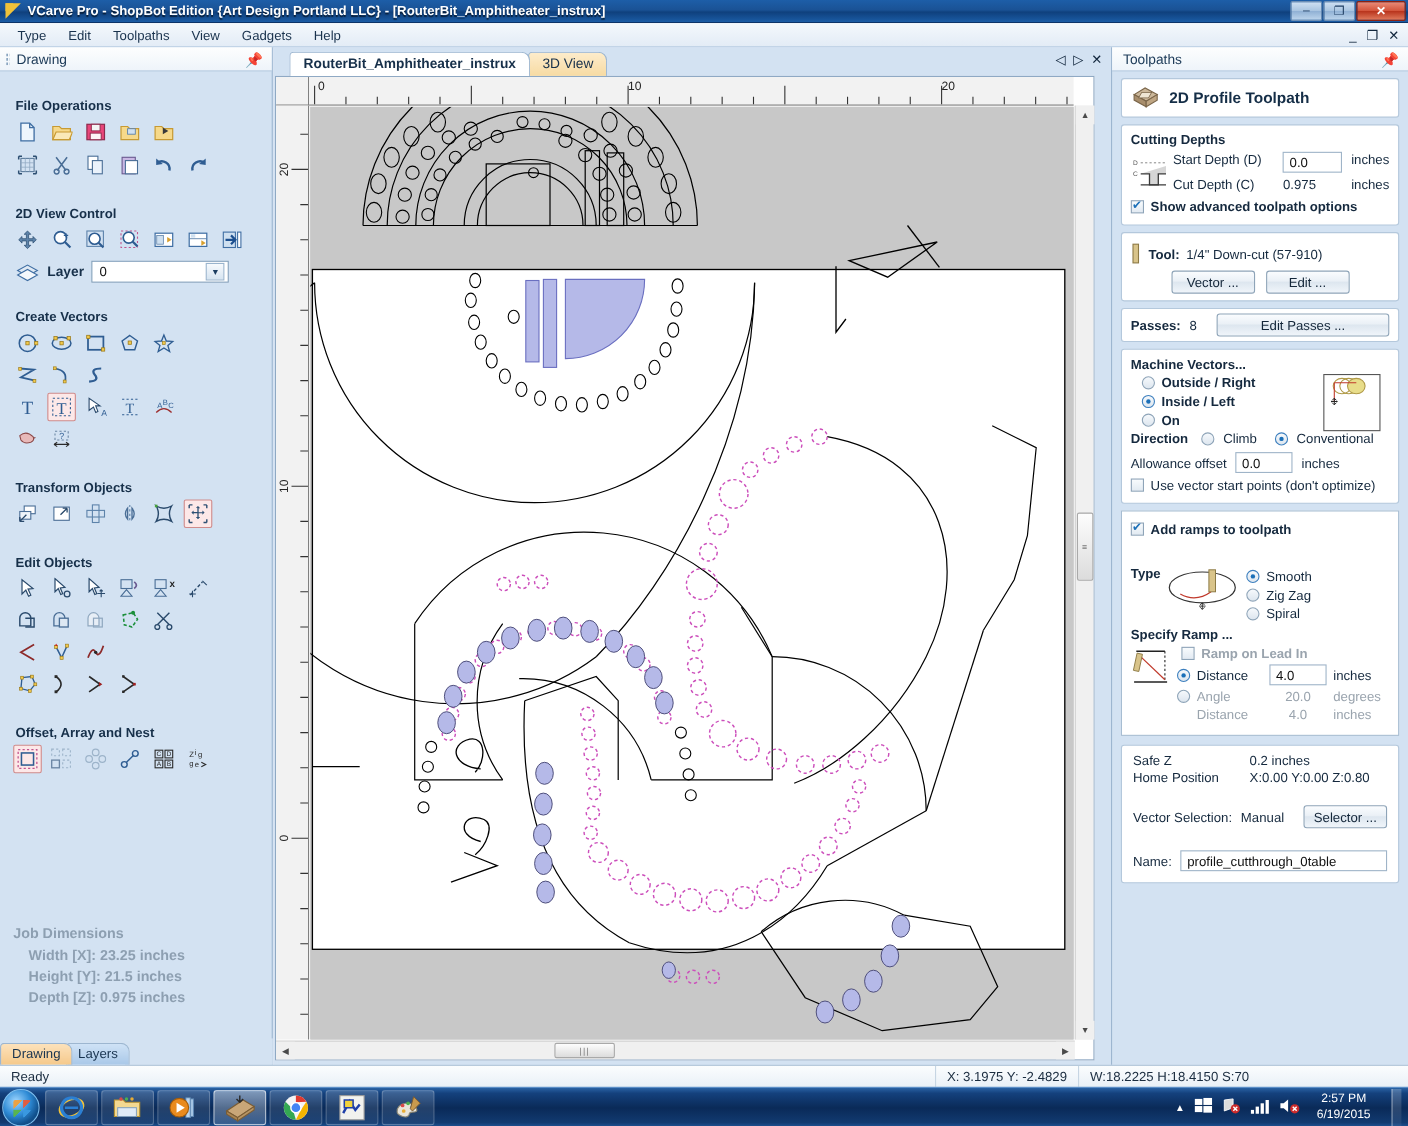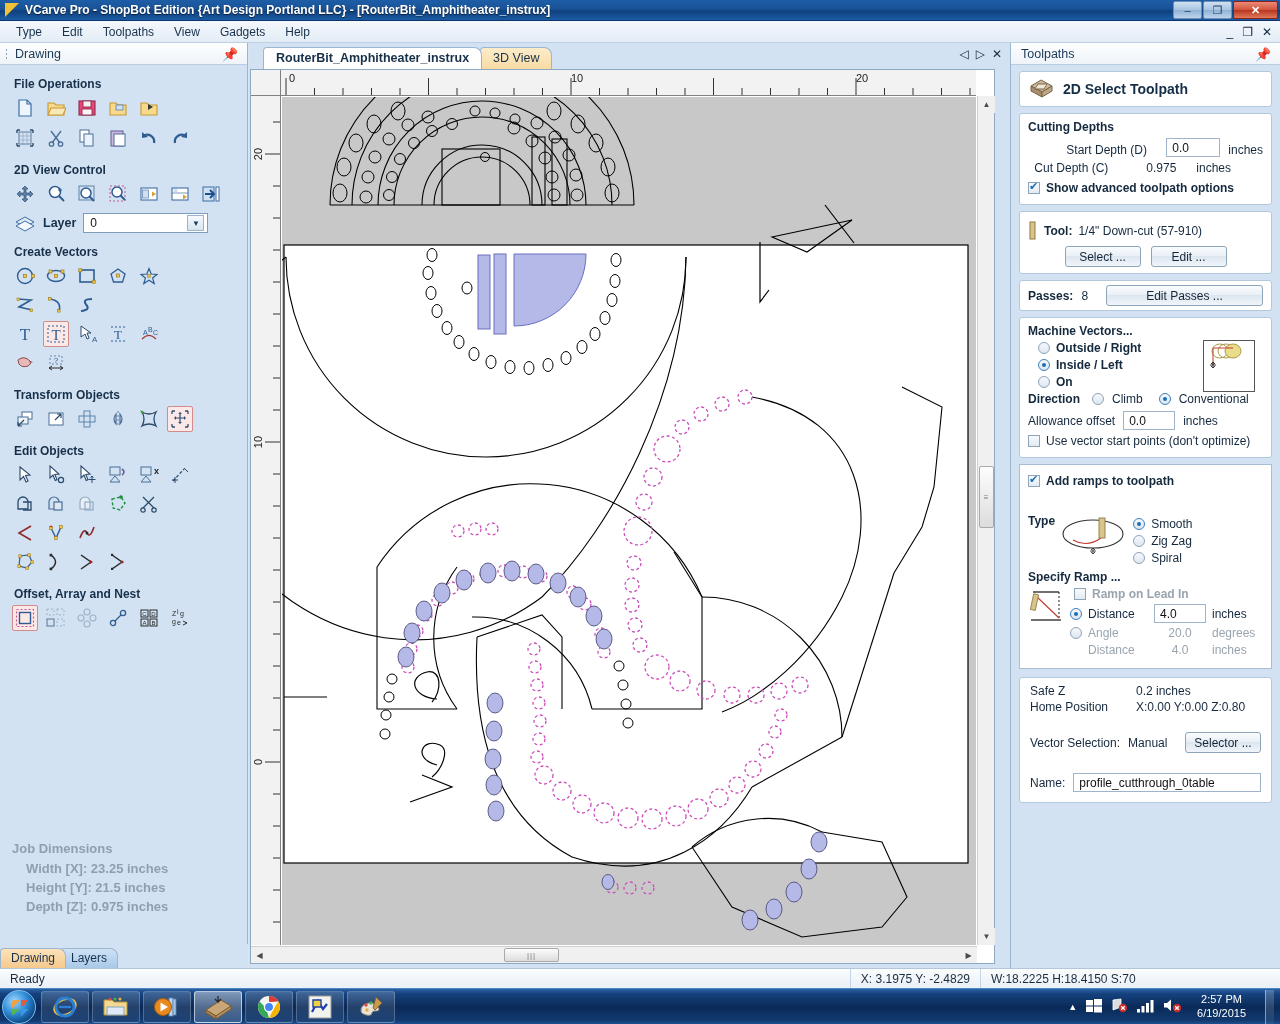--- a/index.html
+++ b/index.html
@@ -71,21 +71,21 @@
   .panel-grip {
     width: 4px; height: 12px; margin-left: 5px; margin-right: 6px;
     background-image: radial-gradient(#8aa5c0 40%, transparent 41%);
     background-size: 3px 4px;
   }
   .panel-header .ph-title { font-size: 12.5px; color: #1a3856; }
   .pin-icon { position: absolute; right: 8px; top: 4px; color: #2a4f76; font-size: 13px; }
 
   .grp-title {
     font-size: 12px; font-weight: bold; color: #17304a;
-    padding: 12px 0 4px 14px;
+    padding: 24px 0 4px 14px;
   }
   .icon-row { display: flex; padding-left: 12px; gap: 5px; flex-wrap: wrap; }
   .tool-ic {
     width: 26px; height: 26px; display: flex; align-items: center; justify-content: center;
     border: 1px solid transparent; border-radius: 2px;
   }
   .tool-ic.sel { border-color: #d08b8b; background: #fde8e8; }
   .tool-ic svg { display: block; }
 
   .layer-row { display: flex; align-items: center; padding: 6px 0 0 14px; gap: 7px; }
@@ -1158,62 +1158,62 @@
       <span class="pin-icon">📌</span>
     </div>
 
     <div class="rp-box rp-head">
       <svg width="26" height="24">
         <path d="M3 9 L13 3 L24 9 L14 15 Z" fill="#cbb79a" stroke="#7a6549" stroke-width="1"></path>
         <path d="M3 9 v5 L14 20 v-5 Z" fill="#a88e6c" stroke="#7a6549" stroke-width="1"></path>
         <path d="M14 15 v5 L24 14 V9 Z" fill="#bfa684" stroke="#7a6549" stroke-width="1"></path>
         <rect x="9" y="7" width="9" height="5" fill="#efe6d4" stroke="#7a6549" stroke-width="0.8" transform="skewX(-30) translate(5,0)"></rect>
       </svg>
-      <span class="rp-title">2D Select Toolpath</span>
+      <span class="rp-title">2D Profile Toolpath</span>
     </div>
 
     <div class="rp-box">
       <div class="bold lbl">Cutting Depths</div>
       <div style="display:flex;align-items:center;gap:6px;margin-top:4px;">
         <svg width="46" height="34">
           <text x="2" y="10" font-size="6" fill="#555">D</text>
           <text x="2" y="20" font-size="6" fill="#555">C</text>
           <path d="M9 8 h30" stroke="#777" stroke-width="0.8" stroke-dasharray="2 2"></path>
           <path d="M9 18 h8 v10 h8 v-10 h8 v10 h8 v-20" fill="#d6d6d6" stroke="#3a3a3a" stroke-width="1.2"></path>
           <path d="M9 28 h32" stroke="#3a3a3a" stroke-width="1.2"></path>
         </svg>
         <div style="flex:1;">
-          <div style="display:flex;align-items:flex-end;gap:8px;margin-bottom:4px;margin-left:32px;">
+          <div style="display:flex;align-items:flex-start;gap:8px;margin-bottom:4px;">
             <span class="lbl" style="width:92px;">Start Depth (D)</span>
             <span class="txtfield" style="width:54px;">0.0</span>
             <span class="lbl">inches</span>
           </div>
           <div style="display:flex;align-items:center;gap:8px;">
             <span class="lbl" style="width:92px;">Cut Depth (C)</span>
-            <span class="lbl" style="width:54px;text-align:center;">0.975</span>
+            <span class="lbl" style="width:54px;text-align:left;">0.975</span>
             <span class="lbl">inches</span>
           </div>
         </div>
       </div>
       <div class="rrow" style="margin-top:6px;">
         <span class="chk on"></span>
         <span class="lbl bold">Show advanced toolpath options</span>
       </div>
     </div>
 
     <div class="rp-box">
       <div class="rrow">
         <svg width="10" height="20">
             <rect x="2" y="1" width="5" height="17" fill="#d9c48a" stroke="#8d7a45" stroke-width="1"></rect>
           </svg>
         <span class="lbl bold">Tool:</span>
         <span class="lbl">1/4" Down-cut (57-910)</span>
       </div>
       <div style="display:flex;gap:10px;justify-content:center;margin-top:5px;">
-        <div class="btn" style="width:76px;">Select ...</div>
+        <div class="btn" style="width:76px;">Vector ...</div>
         <div class="btn" style="width:76px;">Edit ...</div>
       </div>
     </div>
 
     <div class="rp-box" style="padding:4px 8px;">
       <div style="display:flex;align-items:center;gap:8px;">
         <span class="lbl bold">Passes:</span>
         <span class="lbl">8</span>
         <div class="btn" style="flex:1;margin-left:10px;">Edit Passes ...</div>
       </div>

